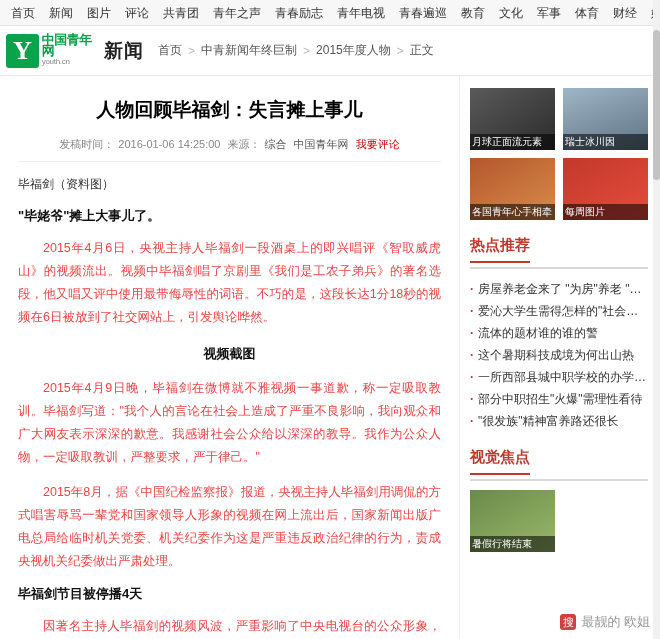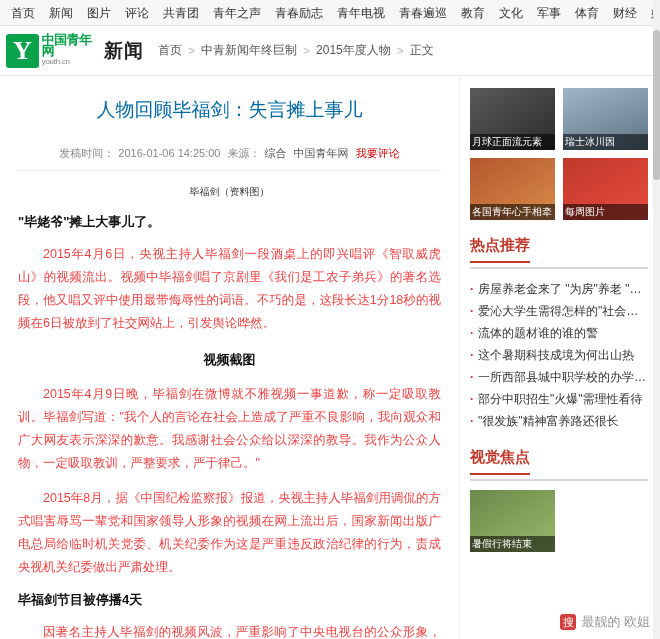--- a/index.html
+++ b/index.html
@@ -87,42 +87,41 @@
 
   
   .wrap { display:flex; }
   .article {
     width:460px;
     padding:14px 18px 0 18px;
     border-right:1px solid #eee;
   }
   .headline {
     font-size:19px;
-    font-weight:normal;
-    color:#0369a1;
+    font-weight:bold;
+    color:#000000;
     text-align:center;
     line-height:28px;
-    margin:6px 0 22px 0;
+    margin:6px 0 13px 0;
     font-family:"Liberation Serif", serif;
   }
   .meta {
     text-align:center;
     font-size:11px;
     color:#888;
     border-bottom:1px solid #eee;
     padding-bottom:9px;
     margin-bottom:14px;
   }
   .meta .m { margin:0 2px; }
   .meta .src { color:#555; }
   .meta .comment { color:#c00; cursor:pointer; }
 
   .caption {
-    text-align:center;
-    font-size:10px;
+    font-size:12px;
     color:#333;
     margin:6px 0 14px 0;
   }
   .sub {
     font-weight:bold;
     font-size:13px;
     color:#111;
     margin:10px 0 12px 0;
   }
   .p {

